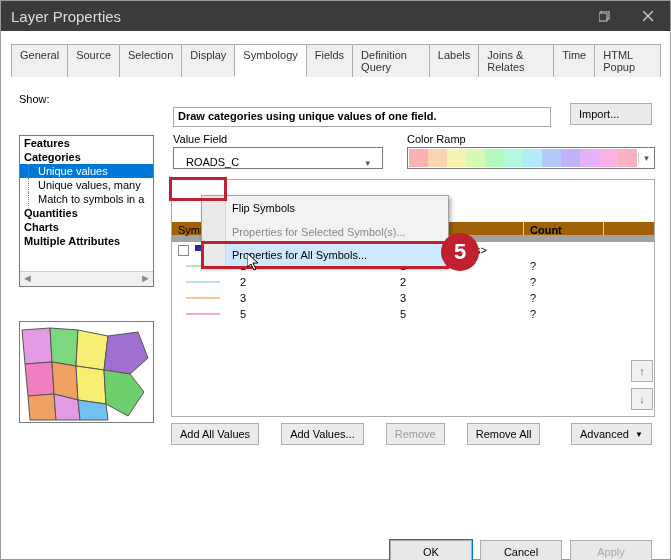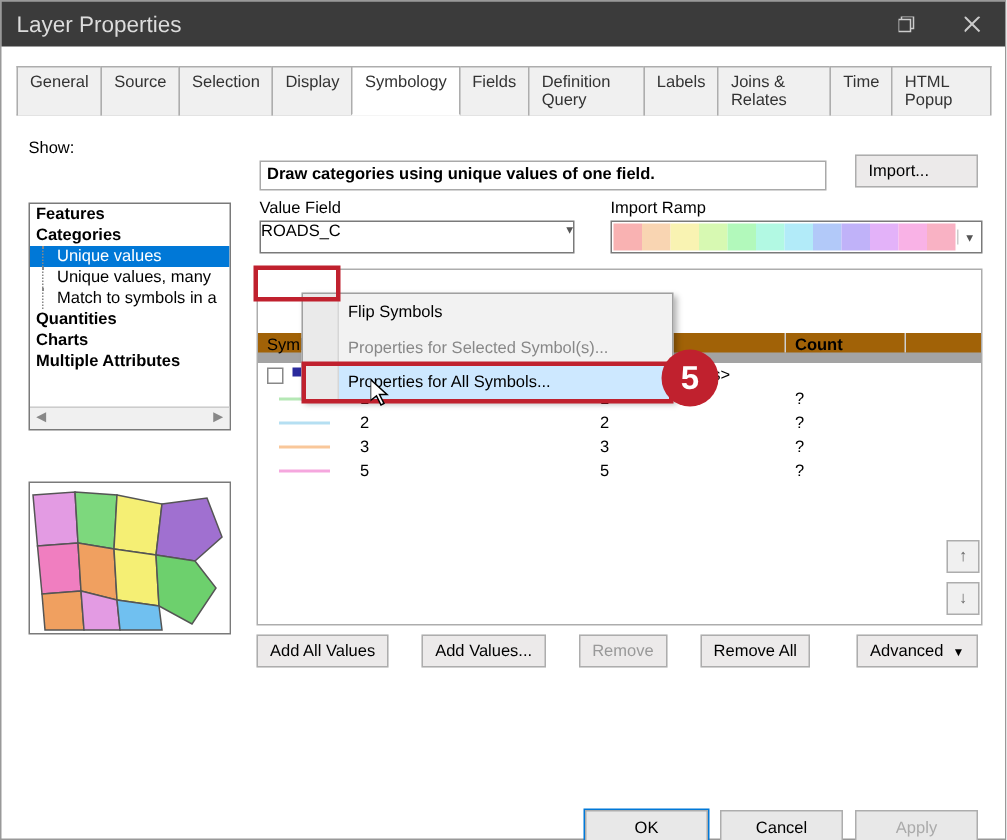--- a/index.html
+++ b/index.html
@@ -21,21 +21,21 @@
   .showbox .sub { padding-left: 18px; position: relative; }
   .showbox .sub::before { content:''; position:absolute; left:8px; top:0; height:100%; border-left:1px dotted #888; }
   .showbox .sel { background: #0078d7; color: #fff; }
   .showbox .scroll { position: absolute; left:0; bottom:0; right:0; height:15px; background:#f0f0f0; border-top:1px solid #ccc; display:flex; justify-content:space-between; }
   .showbox .scroll span { width:15px; text-align:center; color:#888; }
 
   .desc { position: absolute; left: 172px; top: 30px; width: 378px; height: 20px; border: 1px solid #a9a9a9; padding: 2px 4px; font-weight: bold; background:#fff; }
   .importbtn { position: absolute; right: 18px; top: 26px; width: 82px; height: 22px; }
 
   .lbl-value { position:absolute; left:172px; top:56px; }
-  .value-select { position:absolute; left:172px; top:70px; width:210px; height:22px; border:1px solid #7a7a7a; display:flex; align-items:flex-start; padding:0 0; justify-content:space-between; background:#fff;}
+  .value-select { position:absolute; left:172px; top:70px; width:210px; height:22px; border:1px solid #7a7a7a; display:flex; align-items:flex-end; padding:0 12px; justify-content:space-between; background:#fff;}
   .value-select .arrow { font-size:9px; color:#555; }
   .lbl-ramp { position:absolute; left:406px; top:56px; }
   .ramp { position:absolute; left:406px; top:70px; width:248px; height:22px; border:1px solid #7a7a7a; display:flex; align-items:center; background:#fff;}
   .ramp-swatches { display:flex; height:18px; margin:1px; flex:1; }
   .ramp-swatches div { flex:1; }
   .ramp .arrow { width:16px; text-align:center; font-size:9px; color:#555; border-left:1px solid #ccc; }
 
   .grid { position:absolute; left:170px; top:102px; width:484px; height:238px; border:1px solid #adadad; background:#fff; }
   .grid-head { display:flex; height:20px; background:#a16207; border-bottom:7px solid #a3a3a3;margin-top:42px; }
   .gh { padding:2px 6px; border-right:1px solid #d0d0d0; font-weight:normal; }
@@ -132,21 +132,21 @@
 
       <div class="desc">Draw categories using unique values of one field.</div>
       <button class="btn2 importbtn">Import...</button>
 
       <div class="lbl-value">Value Field</div>
       <div class="value-select">
         <span>ROADS_C</span>
         <span class="arrow">▾</span>
       </div>
 
-      <div class="lbl-ramp">Import Ramp</div>
+      <div class="lbl-ramp">Color Ramp</div>
       <div class="ramp">
         <div class="ramp-swatches" id="rampsw">
             <div style="background: rgb(249, 178, 178);"></div>
             <div style="background: rgb(249, 213, 178);"></div>
             <div style="background: rgb(249, 243, 178);"></div>
             <div style="background: rgb(215, 249, 178);"></div>
             <div style="background: rgb(178, 249, 187);"></div>
             <div style="background: rgb(178, 249, 227);"></div>
             <div style="background: rgb(178, 235, 249);"></div>
             <div style="background: rgb(178, 201, 249);"></div>

